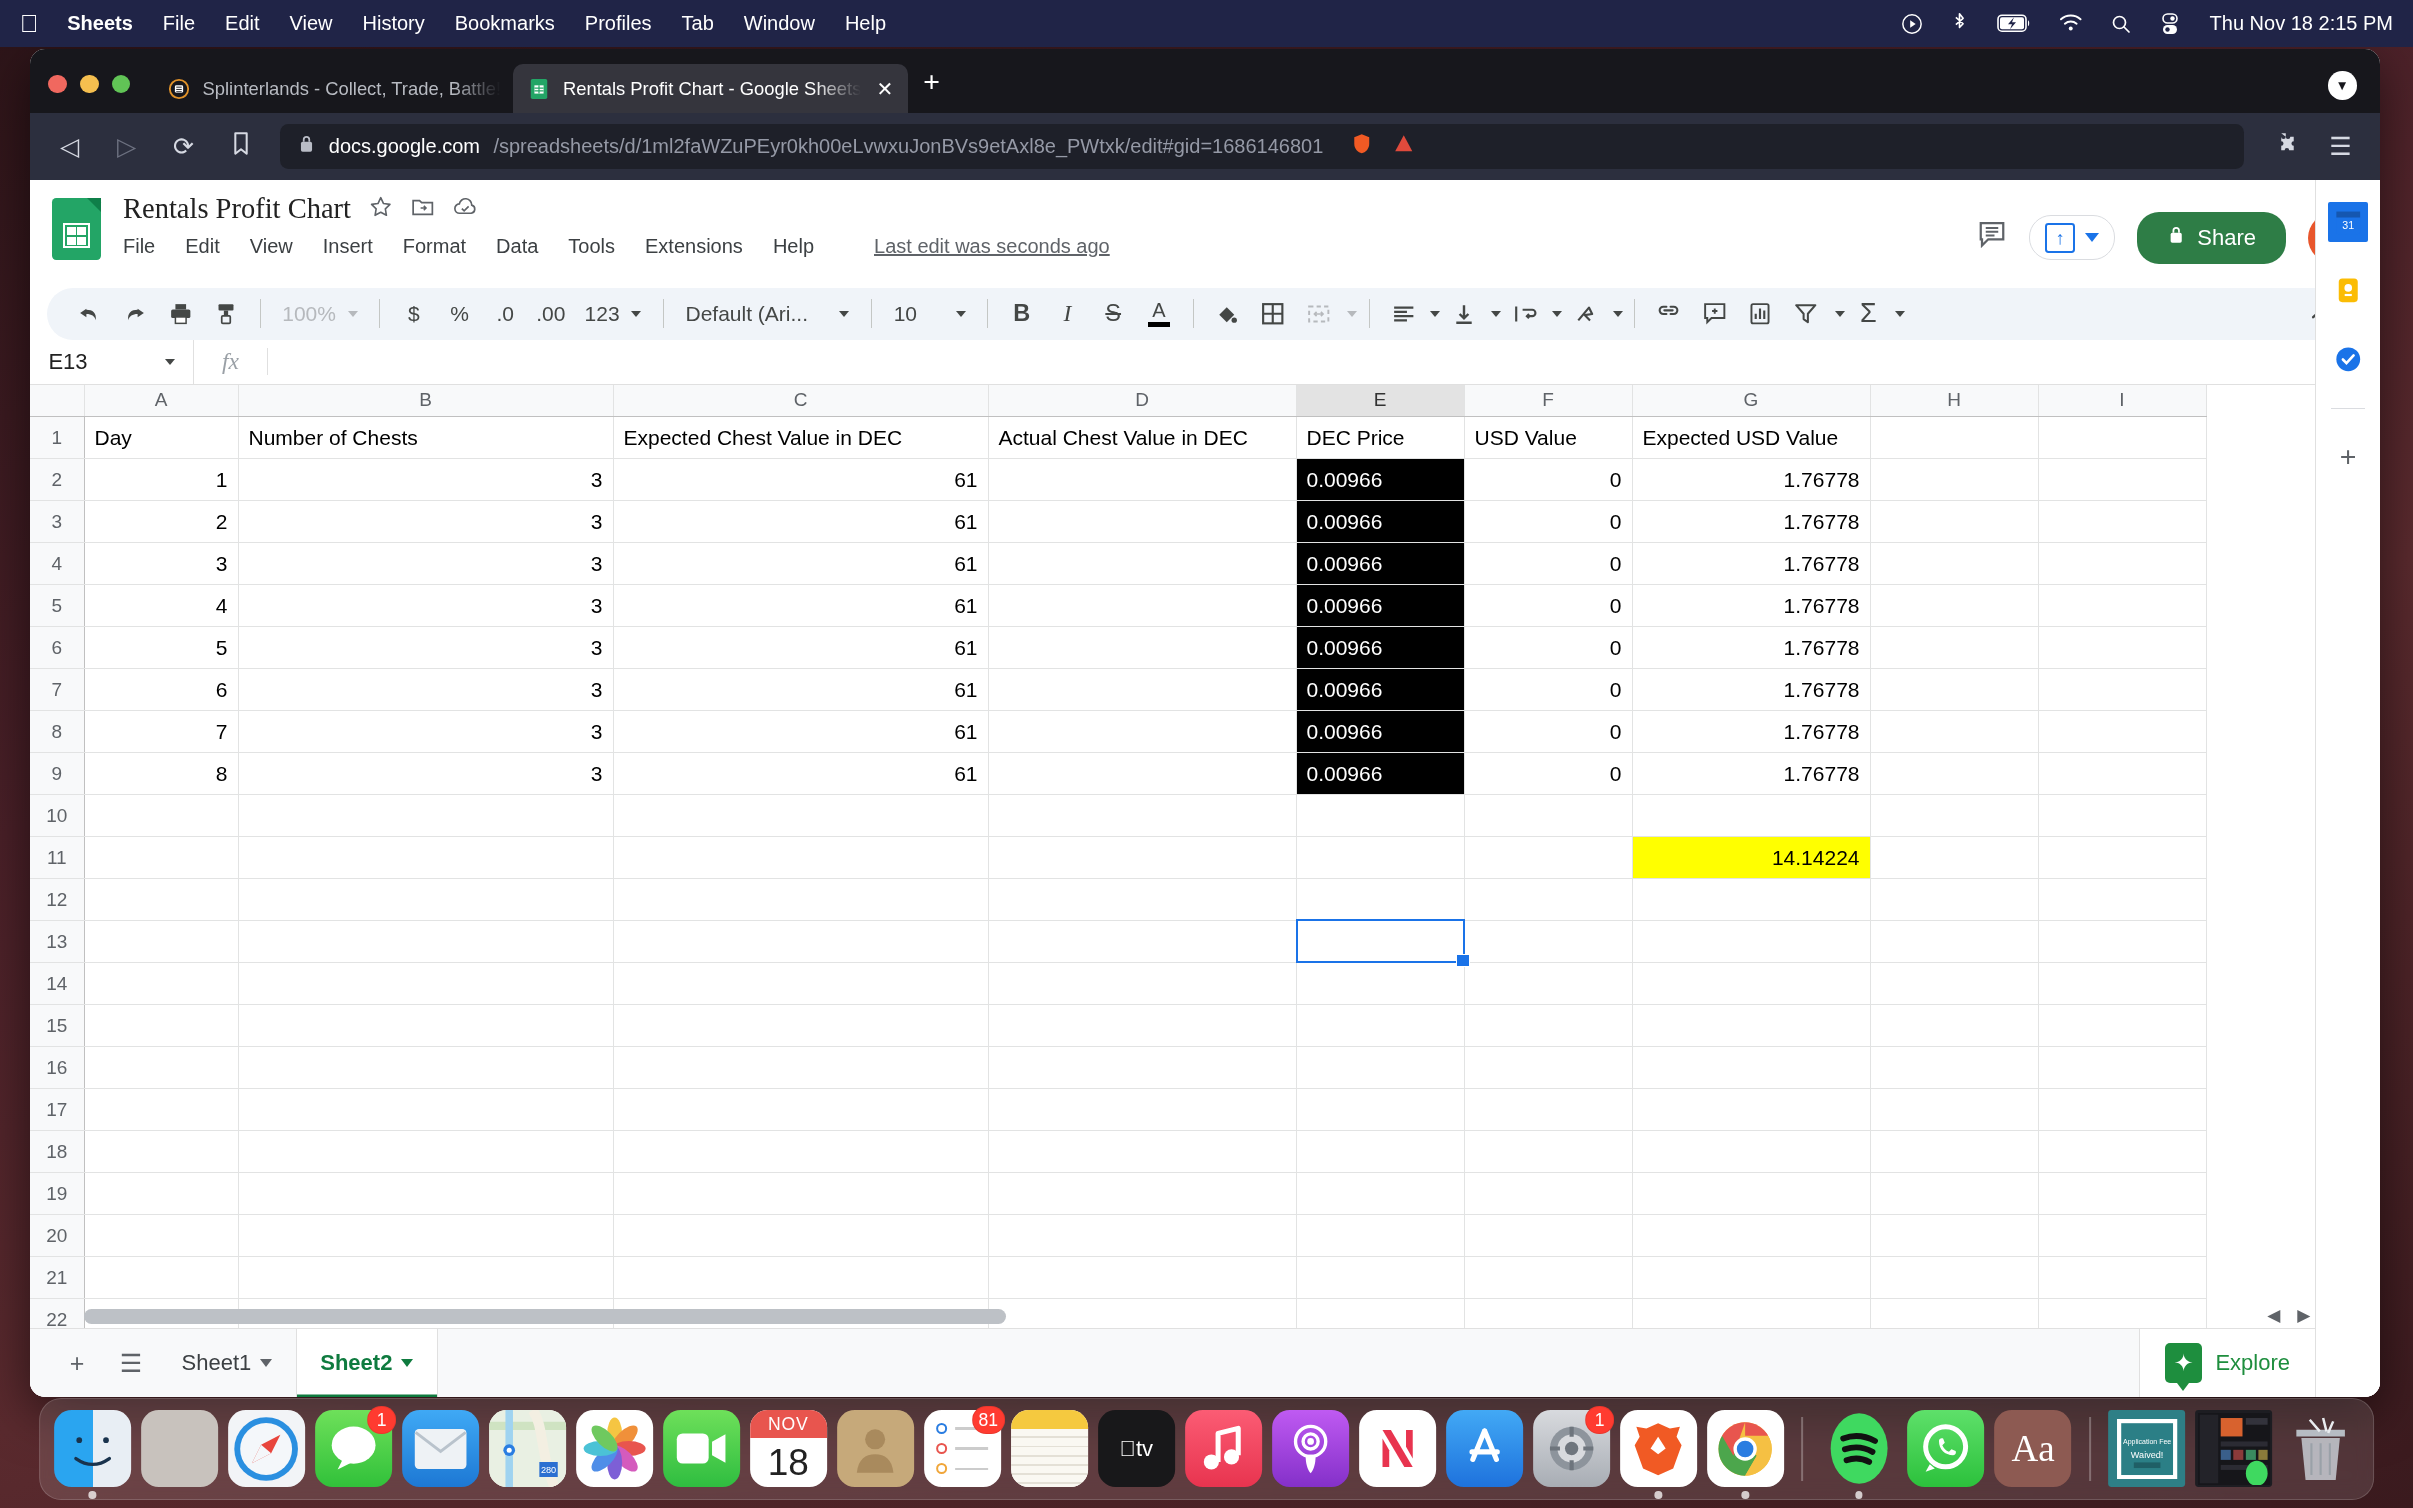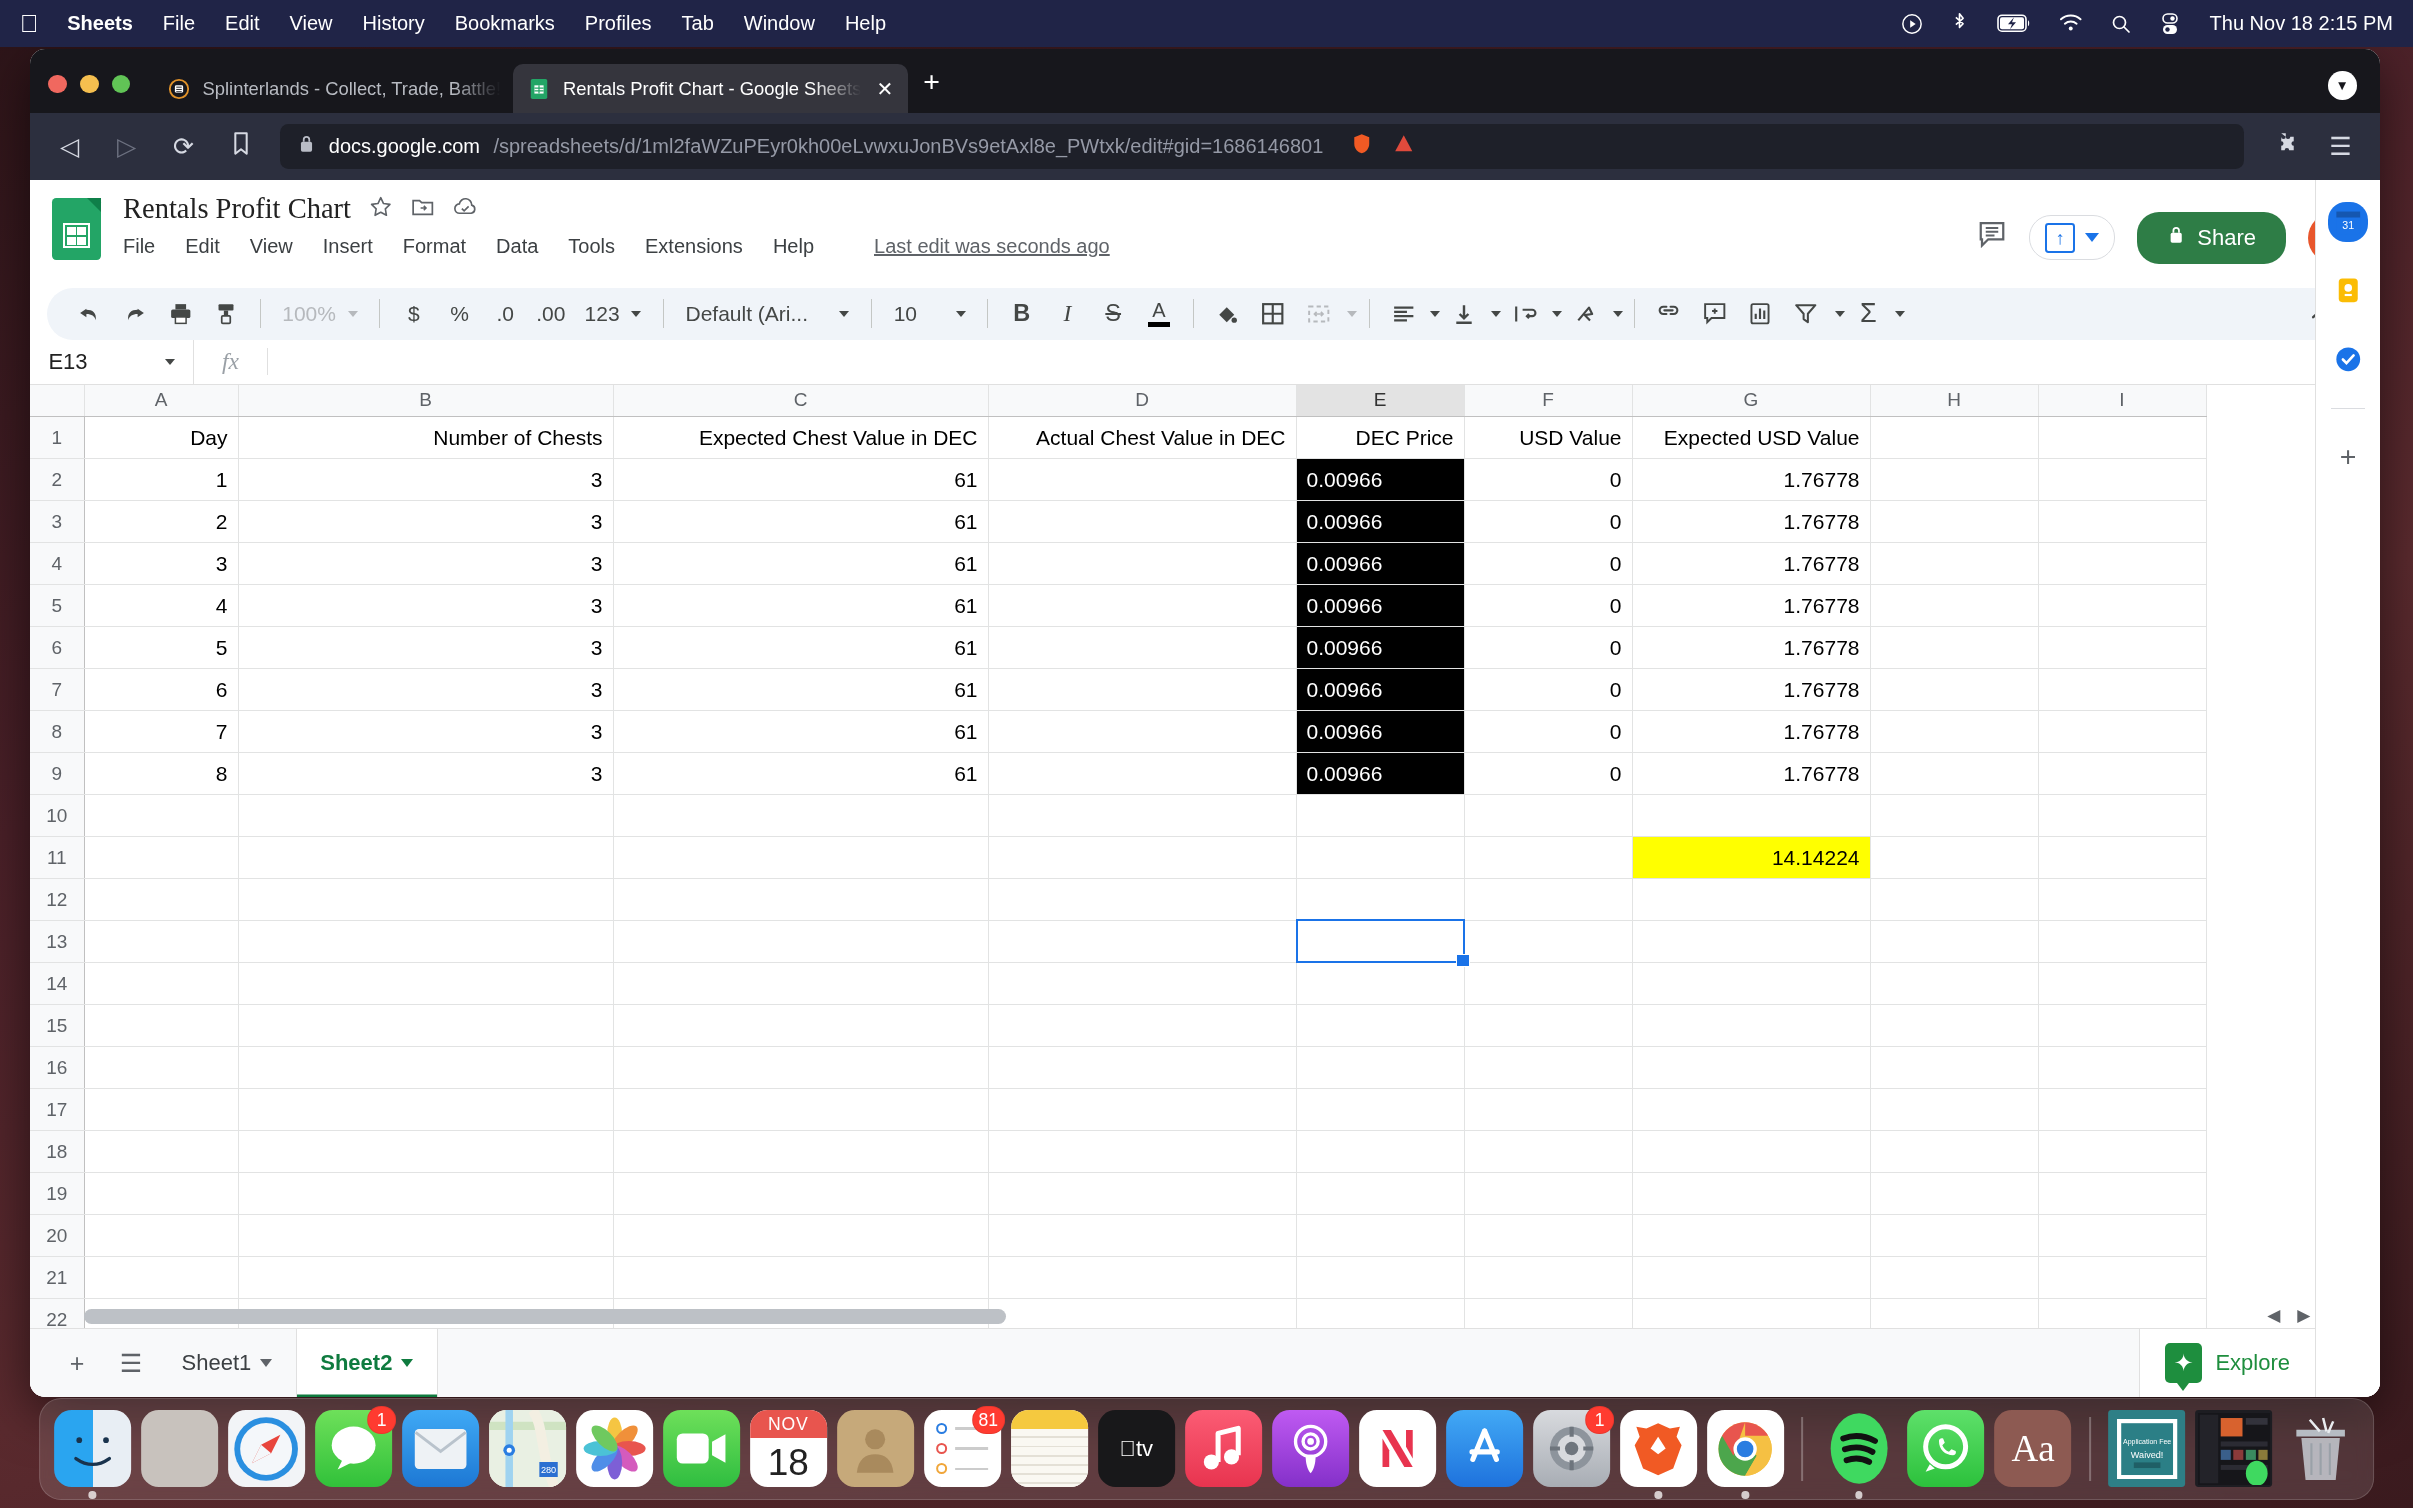--- a/index.html
+++ b/index.html
@@ -169,21 +169,21 @@
     background: #f8f9fa; color: #5f6368; font-size: 19px;
     text-align: center; height: 32px; border-bottom: 0.8px solid #c0c0c0;
   }
   table.gt thead th.corner { background: #f8f9fa; }
   table.gt thead th.sel { background: #e3e3e3; color: #333; }
   table.gt tbody th.rh {
     background: #f8f9fa; color: #5f6368; font-size: 19px; text-align: center;
     border-right: 0.8px solid #c0c0c0;
   }
   td.num { text-align: right; }
-  td.txt { text-align: right; }
+  td.txt { text-align: left; }
   td.black { background: #000; color: #fff; text-align: left; }
   td.yellow { background: #ffff00; text-align: right; }
   #selcell {
     position: absolute; border: 2.5px solid #1a73e8; pointer-events: none; background: transparent;
   }
   #selcell::after {
     content: ''; position: absolute; right: -6.7px; bottom: -6.7px;
     width: 11.7px; height: 11.7px; background: #1a73e8; border: 1.7px solid #fff;
   }
   
@@ -193,21 +193,21 @@
   #hscroll .thumb { position:absolute; left: 0; width: 922px; height: 100%; background: #bdc1c6; border-radius: 7.5px; }
   .hsarrow { position: absolute; bottom: 1.7px; width: 28.5px; text-align: center; color: #5f6368; font-size: 17px; }
 
   
   #sidepanel {
     position: absolute; right: 0; top: 0; bottom: 0; width: 65px;
     background: #fff; border-left: 0.8px solid #e0e0e0;
     display: flex; flex-direction: column; align-items: center; padding-top: 22px; gap: 28.5px;
     z-index: 5;
   }
-  .sp-ic { width: 40px; height: 40px; border-radius: 18px; display: flex; align-items: center; justify-content: center; font-size: 22px; }
+  .sp-ic { width: 40px; height: 40px; border-radius: 2px; display: flex; align-items: center; justify-content: center; font-size: 22px; }
   .sp-div { width: 34px; height: 0.8px; background: #dadce0; }
 
   
   #sheetbar {
     position: absolute; left: 0; right: 0; bottom: 0; height: 69px;
     background: #f8f9fa; border-top: 0.8px solid #e0e0e0;
     display: flex; align-items: center; padding-left: 20px; font-size: 22px; color: #3c4043;
   }
   .sb-ic { width: 54px; text-align: center; font-size: 25px; color: #5f6368; }
   .stab { display: flex; align-items: center; gap: 9px; padding: 0 23.5px; height: 100%; border-right: 0.8px solid #e0e0e0; }

